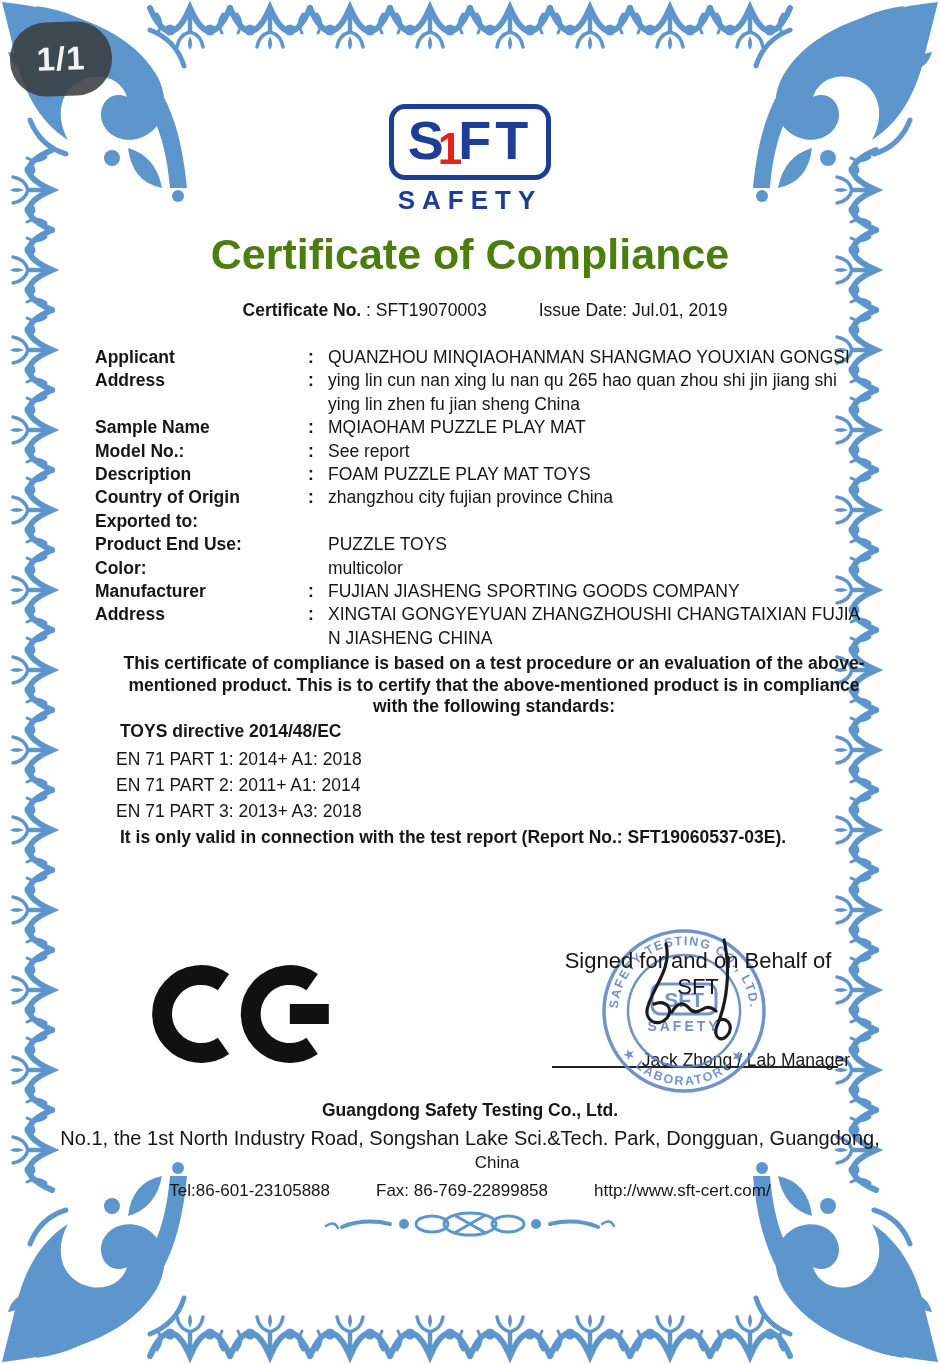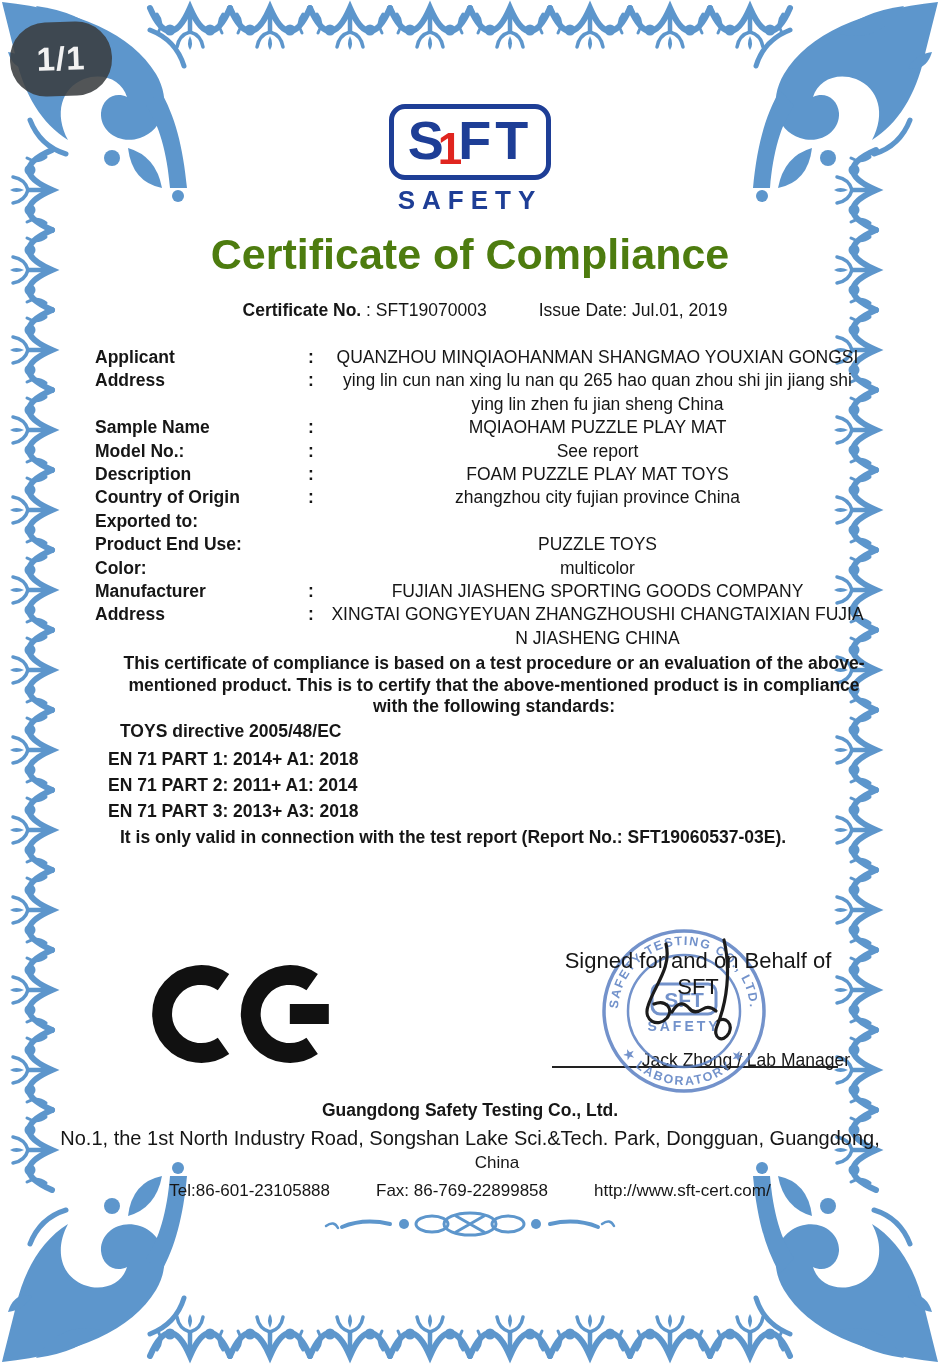--- a/index.html
+++ b/index.html
@@ -33,25 +33,25 @@
     position:absolute;top:300px;left:0;width:100%;display:flex;justify-content:center;gap:52px;
     font-size:17.5px;
     padding-left:15px;
   }
   .cert-row .b{font-weight:bold;}
   
   .fields{position:absolute;left:95px;top:346px;width:772px;font-size:17.5px;line-height:23.4px;}
   .frow{display:flex;align-items:flex-start;}
   .frow .lbl{width:213px;font-weight:bold;flex:none;}
   .frow .sep{width:20px;font-weight:bold;flex:none;}
-  .frow .val{flex:1;text-align:center;}
+  .frow .val{flex:1;}
   
   .statement{position:absolute;left:120px;top:653px;width:748px;font-weight:bold;font-size:17.5px;line-height:21.6px;text-align:center;}
   .std-toys{position:absolute;left:120px;top:721px;font-weight:bold;font-size:17.5px;}
-  .std-en{position:absolute;left:108px;font-weight:bold;font-size:17.5px;}
+  .std-en{position:absolute;left:116px;font-weight:normal;font-size:17.5px;}
   .std-en.e1{top:749px;} .std-en.e2{top:775px;} .std-en.e3{top:801px;}
   .validity{position:absolute;left:120px;top:827px;font-weight:bold;font-size:17.5px;}
   
   .ce{position:absolute;left:148px;top:956px;}
   .signed-for{position:absolute;left:543px;top:948px;width:310px;text-align:center;font-size:22px;z-index:3;}
   .stamp{position:absolute;left:599px;top:926px;z-index:2;}
   .sig-strokes{position:absolute;left:590px;top:928px;z-index:4;}
   .sig-line{position:absolute;left:552px;top:1066px;width:286px;border-top:2px solid #222;}
   .signer{position:absolute;left:540px;top:1050px;width:310px;text-align:right;font-size:17.5px;}
   
@@ -224,21 +224,21 @@
         <span class="val">FUJIAN JIASHENG SPORTING GOODS COMPANY</span>
     </div>
     <div class="frow">
       <span class="lbl">Address</span>
         <span class="sep">:</span>
         <span class="val">XINGTAI GONGYEYUAN ZHANGZHOUSHI CHANGTAIXIAN FUJIA N JIASHENG CHINA</span>
     </div>
   </div>
 
   <div class="statement">This certificate of compliance is based on a test procedure or an evaluation of the above-mentioned product. This is to certify that the above-mentioned product is in compliance with the following standards:</div>
-  <div class="std-toys">TOYS directive 2005/48/EC</div>
+  <div class="std-toys">TOYS directive 2014/48/EC</div>
   <div class="std-en e1">EN 71 PART 1: 2014+ A1: 2018</div>
   <div class="std-en e2">EN 71 PART 2: 2011+ A1: 2014</div>
   <div class="std-en e3">EN 71 PART 3: 2013+ A3: 2018</div>
   <div class="validity">It is only valid in connection with the test report (Report No.: SFT19060537-03E).</div>
 
   <svg class="ce" width="195" height="116" viewBox="0 0 275 150" xmlns="http://www.w3.org/2000/svg">
     <g stroke="#111" stroke-width="28" fill="none">
       <path d="M106.5 30 A55 55 0 1 0 106.5 120"></path>
       <path d="M231.5 30 A55 55 0 1 0 231.5 120"></path>
       <path d="M200 75 H 255"></path>

